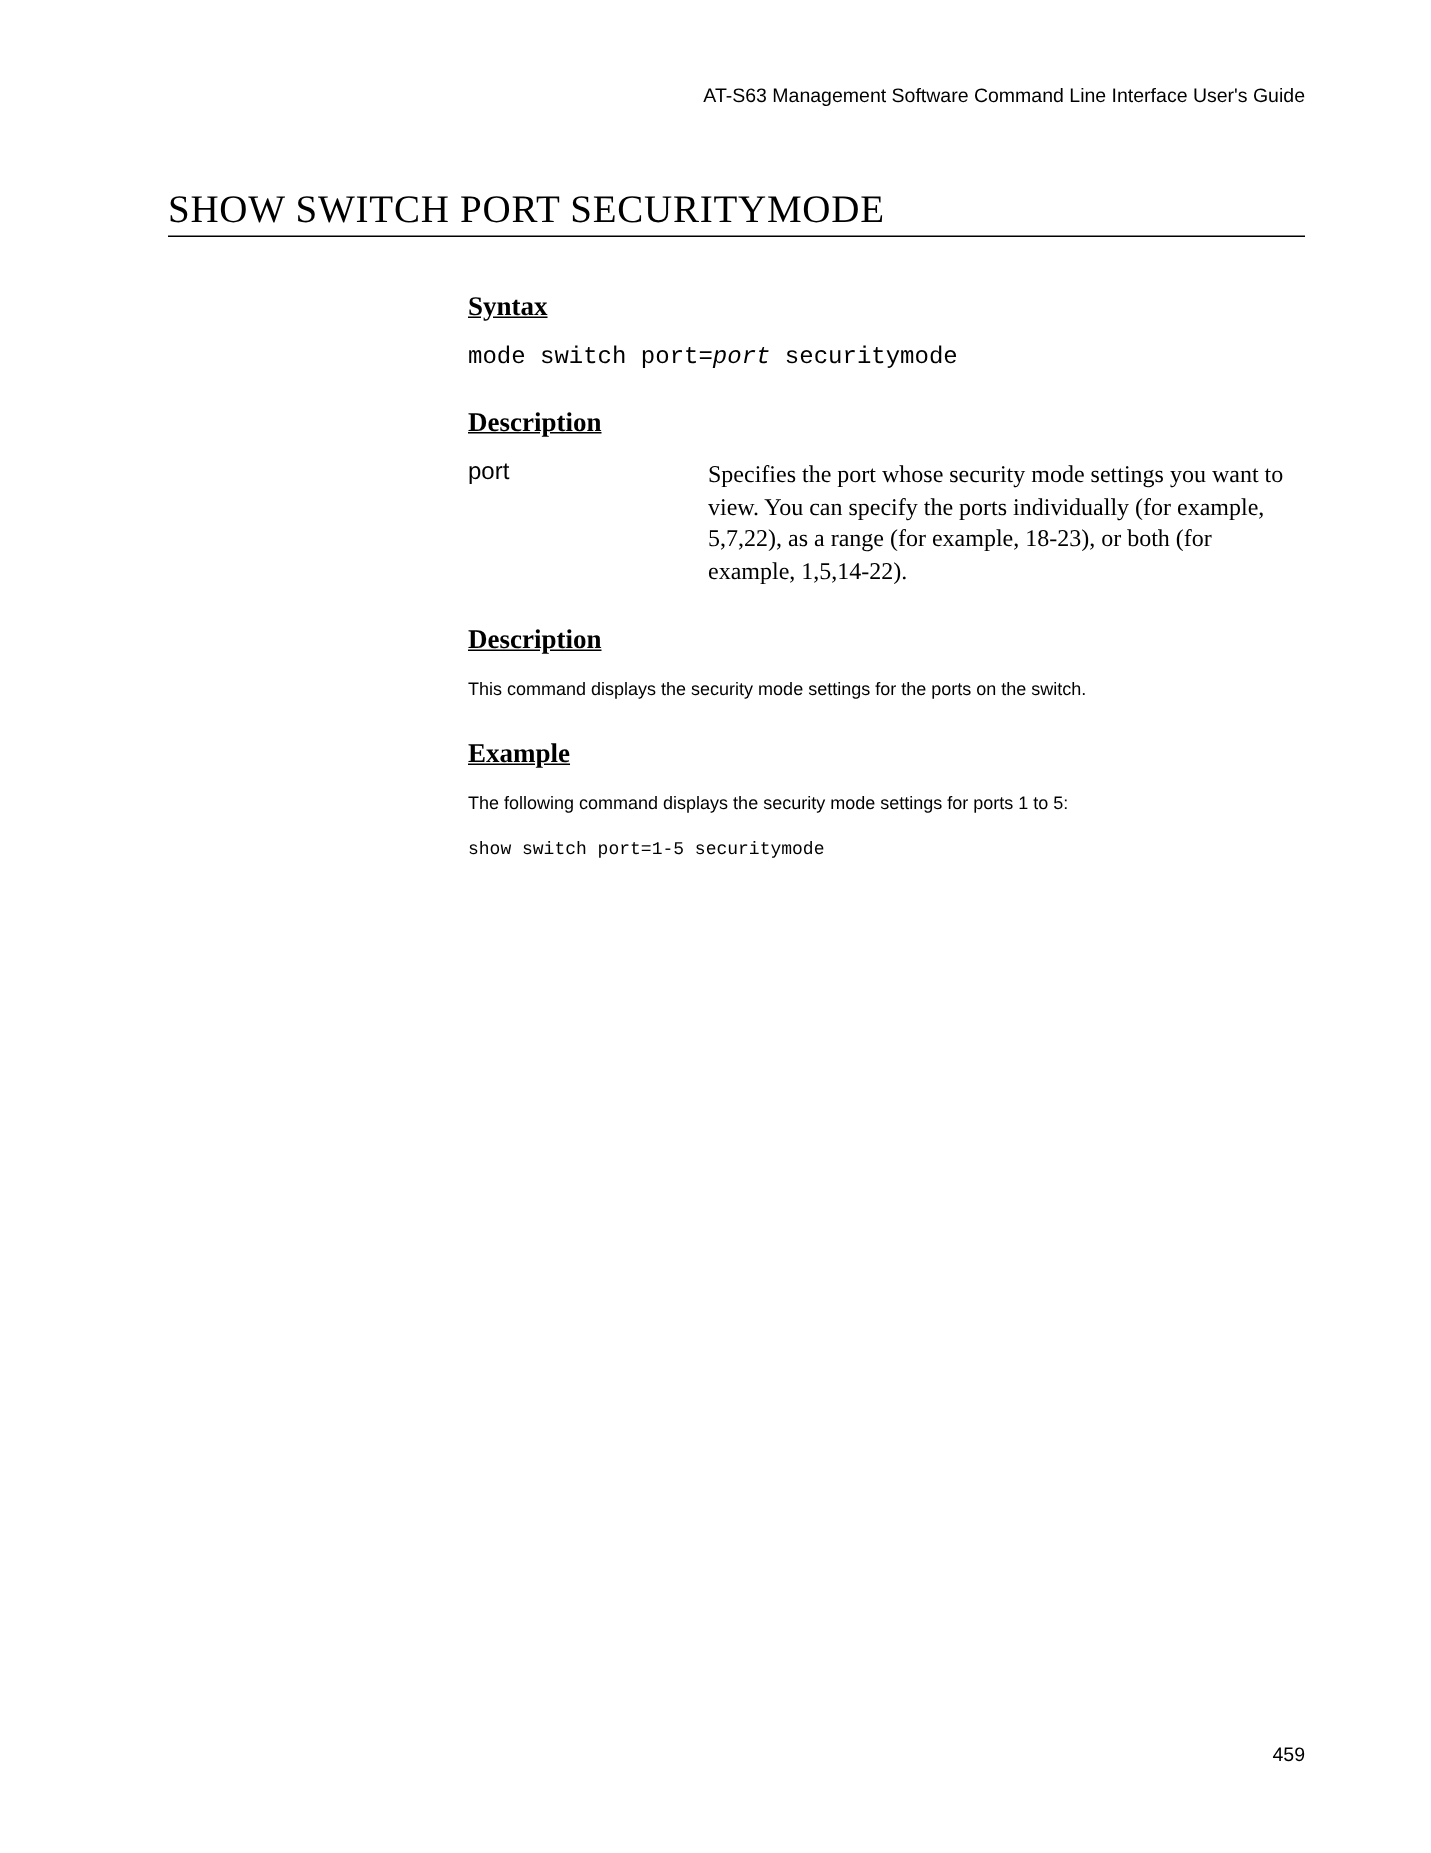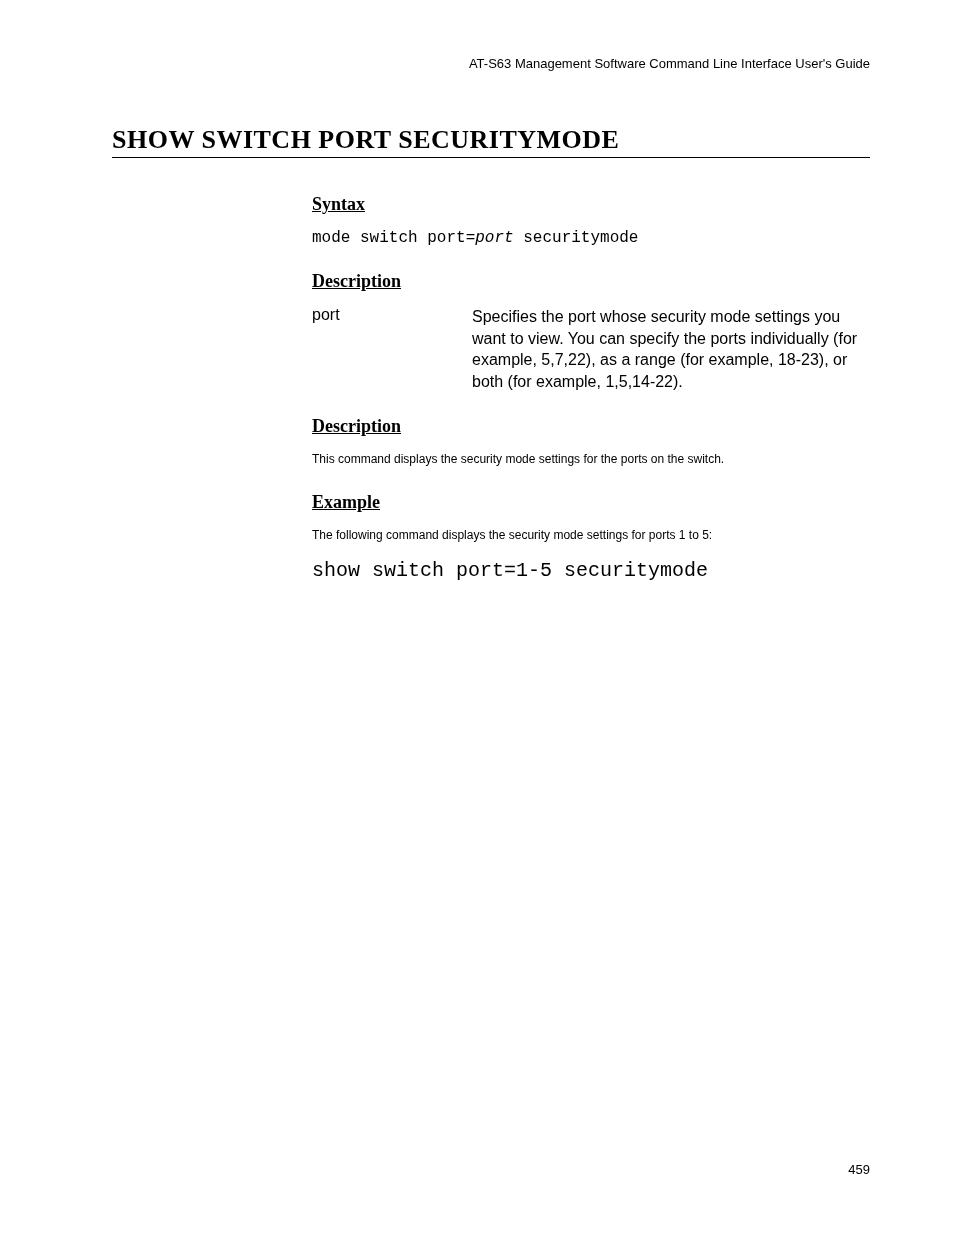--- a/index.html
+++ b/index.html
@@ -19,21 +19,21 @@
       height: 100%;
       position: relative;
     }
     .header-text {
       text-align: right;
       font-size: 13px;
       font-family: Arial, Helvetica, sans-serif;
     }
     .page-title {
       font-family: "Times New Roman", Times, serif;
-      font-weight: bold;
+      font-weight: normal;
       font-size: 26px;
       font-variant: small-caps;
       letter-spacing: 0.5px;
       margin-top: 54px;
       border-bottom: 1px solid #000;
       padding-bottom: 2px;
       margin-bottom: 36px;
     }
     .content {
       margin-left: 200px;
@@ -61,33 +61,33 @@
       display: flex;
       margin-bottom: 16px;
     }
     .param-name {
       font-family: Arial, Helvetica, sans-serif;
       font-size: 16px;
       width: 160px;
       flex-shrink: 0;
     }
     .param-desc {
-      font-family: Liberation Sans, sans-serif;
+      font-family: Liberation Serif, serif;
       font-size: 16px;
       line-height: 1.35;
     }
     .body-text {
       font-family: Arial, Helvetica, sans-serif;
       font-size: 12px;
       line-height: 1.35;
       margin-bottom: 16px;
     }
     .example-code {
       font-family: "Courier New", Courier, monospace;
-      font-size: 20px;
+      font-size: 12px;
     }
     .page-number {
       position: absolute;
       bottom: 58px;
       right: 84px;
       font-size: 13px;
       font-family: Arial, Helvetica, sans-serif;
     }
   </style>
 </head>

